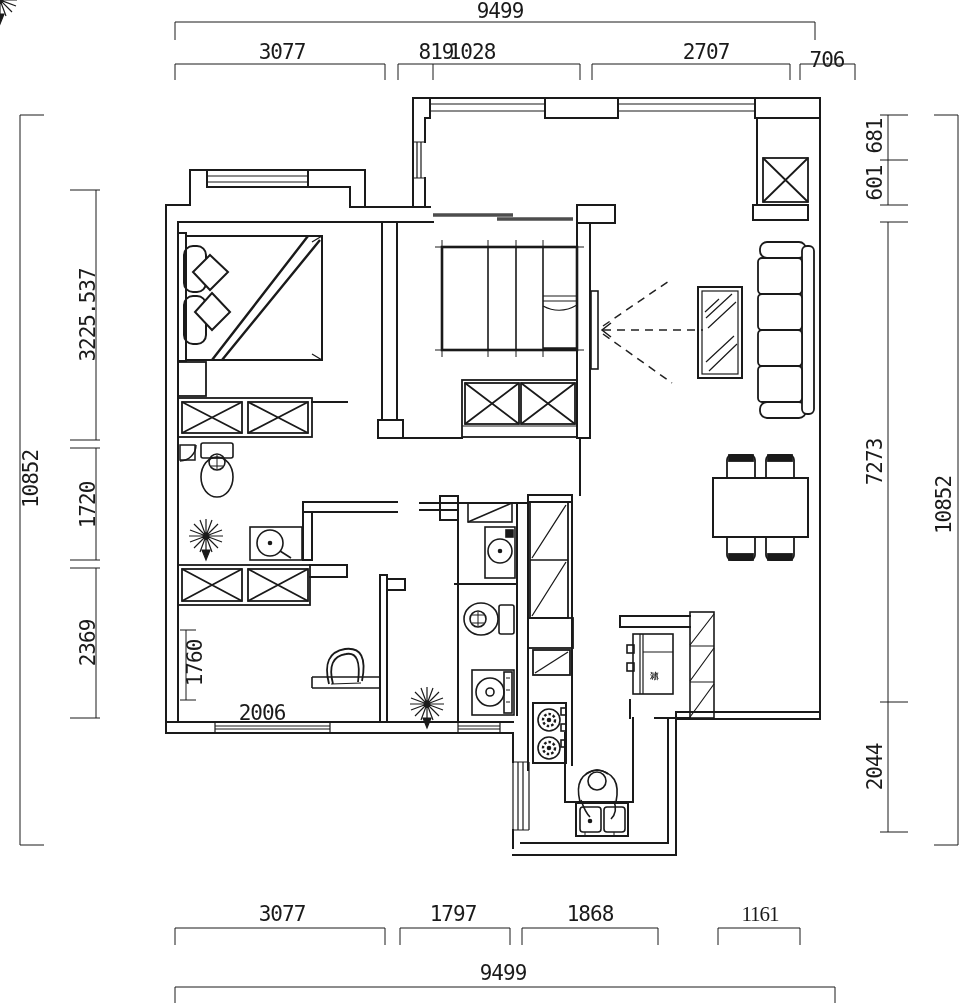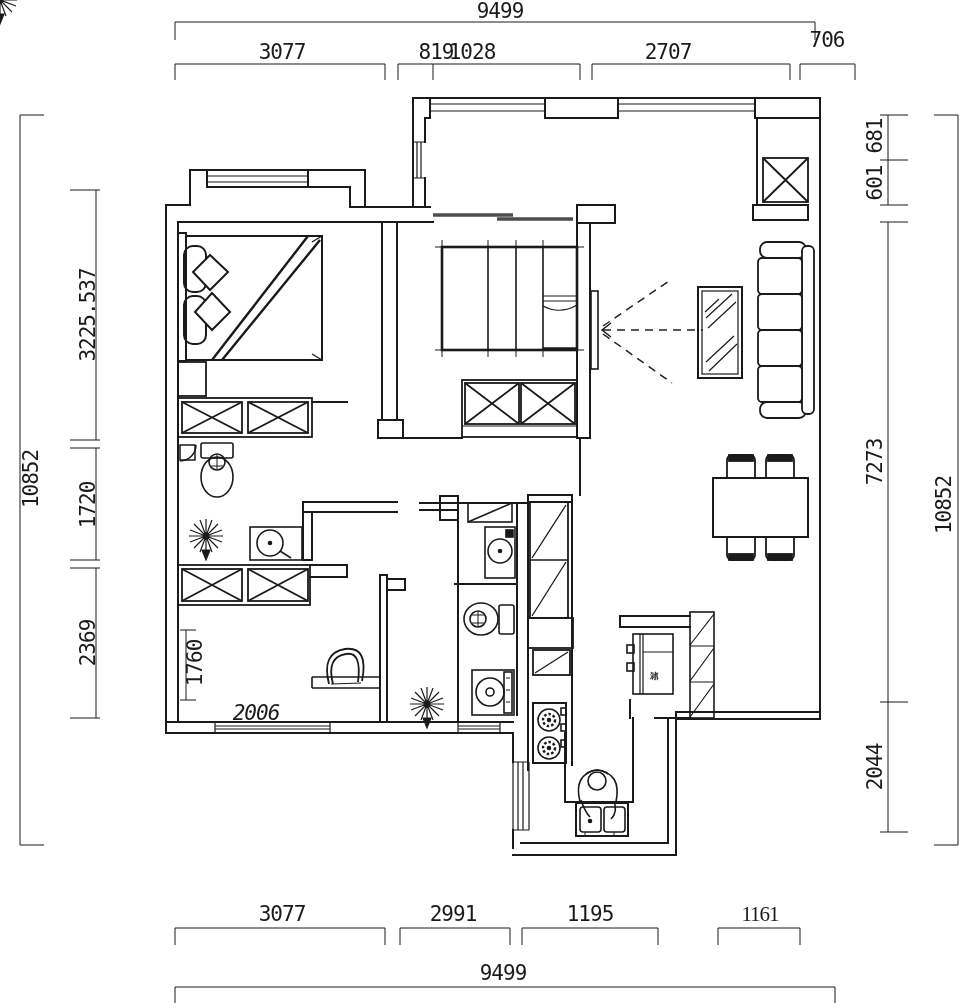--- a/index.html
+++ b/index.html
@@ -275,33 +275,33 @@
     <path d="M888,702 V832 M880,832 H908"></path>
     <path d="M958,115 V845 M934,115 H958 M934,845 H958"></path>
     <path d="M186,630 V700 M180,630 H196 M180,700 H196"></path>
   </g>
 </svg>
 
 <div class="dim" style="left:500px;top:11px;">9499</div>
 <div class="dim" style="left:282px;top:52px;">3077</div>
 <div class="dim" style="left:436px;top:52px;">819</div>
 <div class="dim" style="left:472px;top:52px;">1028</div>
-<div class="dim" style="left:668px;top:52px;">2707</div>
-<div class="dim" style="left:827px;top:40px;text-align:center;">706</div>
+<div class="dim" style="left:706px;top:52px;">2707</div>
+<div class="dim" style="left:827px;top:60px;text-align:center;">706</div>
 <div class="dim" style="left:282px;top:914px;">3077</div>
-<div class="dim" style="left:453px;top:914px;">2991</div>
-<div class="dim" style="left:590px;top:914px;">1195</div>
+<div class="dim" style="left:453px;top:914px;">1797</div>
+<div class="dim" style="left:590px;top:914px;">1868</div>
 <div class="dim" style="left:760px;top:914px;font-family:Liberation Serif, serif;">1161</div>
 <div class="dim" style="left:503px;top:973px;">9499</div>
 <div class="dim v" style="left:31px;top:479px;">10852</div>
 <div class="dim v" style="left:88px;top:315px;">3225.537</div>
 <div class="dim v" style="left:88px;top:505px;">1720</div>
 <div class="dim v" style="left:88px;top:643px;">2369</div>
 <div class="dim v" style="left:875px;top:183px;">601</div>
 <div class="dim v" style="left:875px;top:136px;">681</div>
 <div class="dim v" style="left:875px;top:462px;">7273</div>
 <div class="dim v" style="left:875px;top:767px;">2044</div>
 <div class="dim v" style="left:944px;top:505px;">10852</div>
 <div class="dim v" style="left:195px;top:663px;">1760</div>
-<div class="dim" style="left:256px;top:713px;font-style:italic;">2006</div>
+<div class="dim" style="left:262px;top:713px;">2006</div>
 <div class="cnlabel" style="left:654px;top:664px;">冰箱</div>
 
 </div>
 
 </body></html>

